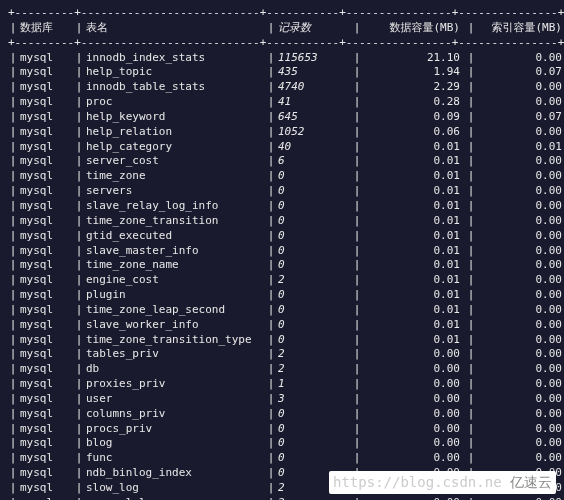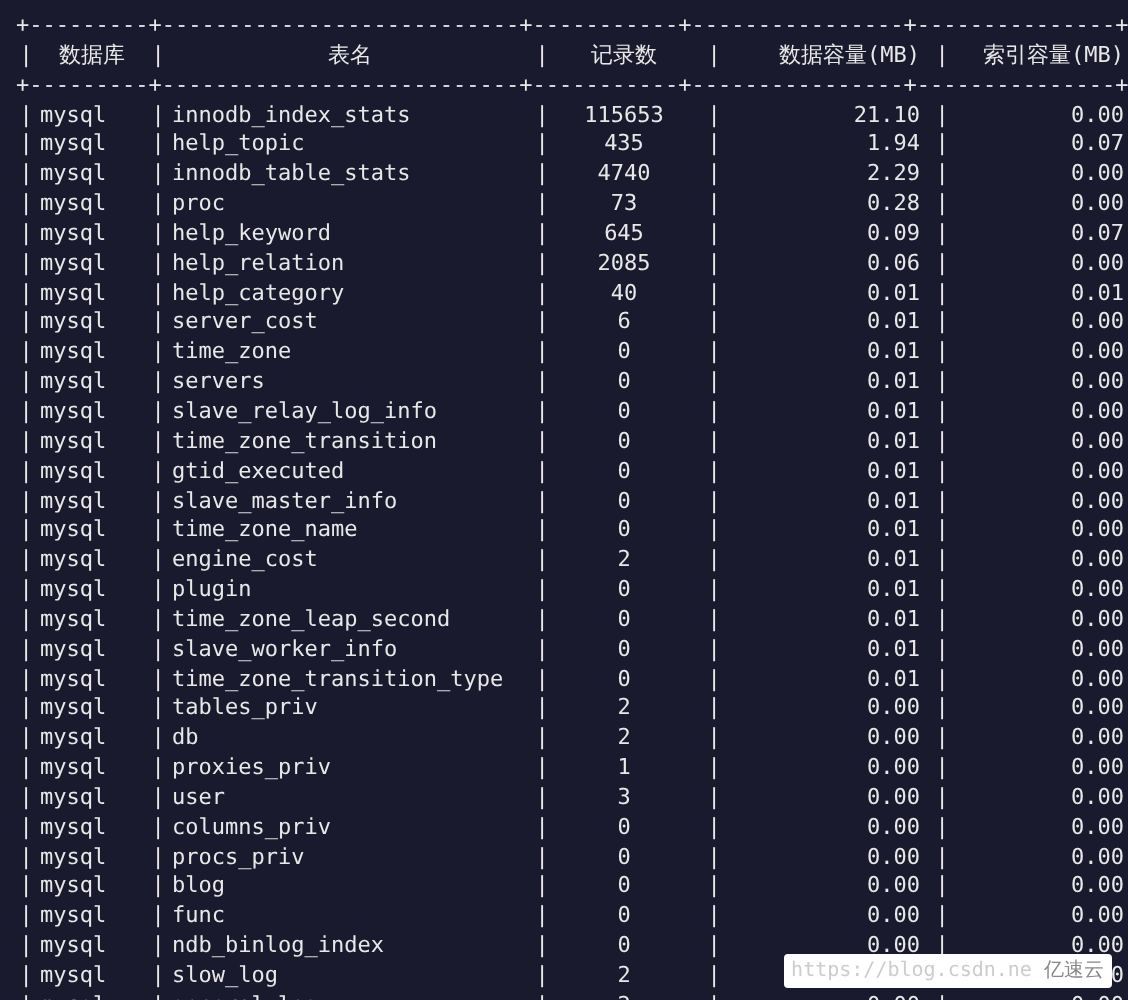--- a/index.html
+++ b/index.html
@@ -24,32 +24,32 @@
     border-collapse: collapse;
     width: 100%;
     table-layout: fixed;
   }
   th, td {
     text-align: left;
     padding: 0 2px;
     white-space: nowrap;
     overflow: hidden;
   }
-  th { font-weight: normal; text-align: center; }
+  th { font-weight: normal; }
   .pipe { color: #e8e8e8; width: 10px; text-align: center; padding: 0; }
   .c-db    { width: 56px; }
   .c-tbl   { width: 182px; }
-  .c-rec   { width: 76px; text-align: center; padding-right: 6px; }
+  .c-rec   { width: 76px; text-align: left; padding-right: 6px; font-style: italic; }
   .c-data  { width: 104px; text-align: right; padding-right: 6px; margin-top: 16px; }
   .c-idx   { width: 90px; text-align: right; padding-right: 4px; }
   .watermark {
     position: absolute;
     bottom: 6px;
     right: 8px;
-    font-size: 10px;
+    font-size: 14px;
     color: #888;
     background: #fff;
     padding: 2px 4px;
     border-radius: 2px;
   }
   .watermark .faint { color: #ccc; }
 </style>
 </head>
 <body>
 
@@ -112,21 +112,21 @@
         <td class="c-data">2.29</td>
         <td class="pipe">|</td>
         <td class="c-idx">0.00</td>
       </tr>
       <tr>
         <td class="pipe">|</td>
         <td class="c-db">mysql</td>
         <td class="pipe">|</td>
         <td class="c-tbl">proc</td>
         <td class="pipe">|</td>
-        <td class="c-rec">73</td>
+        <td class="c-rec">41</td>
         <td class="pipe">|</td>
         <td class="c-data">0.28</td>
         <td class="pipe">|</td>
         <td class="c-idx">0.00</td>
       </tr>
       <tr>
         <td class="pipe">|</td>
         <td class="c-db">mysql</td>
         <td class="pipe">|</td>
         <td class="c-tbl">help_keyword</td>
@@ -136,21 +136,21 @@
         <td class="c-data">0.09</td>
         <td class="pipe">|</td>
         <td class="c-idx">0.07</td>
       </tr>
       <tr>
         <td class="pipe">|</td>
         <td class="c-db">mysql</td>
         <td class="pipe">|</td>
         <td class="c-tbl">help_relation</td>
         <td class="pipe">|</td>
-        <td class="c-rec">2085</td>
+        <td class="c-rec">1052</td>
         <td class="pipe">|</td>
         <td class="c-data">0.06</td>
         <td class="pipe">|</td>
         <td class="c-idx">0.00</td>
       </tr>
       <tr>
         <td class="pipe">|</td>
         <td class="c-db">mysql</td>
         <td class="pipe">|</td>
         <td class="c-tbl">help_category</td>

